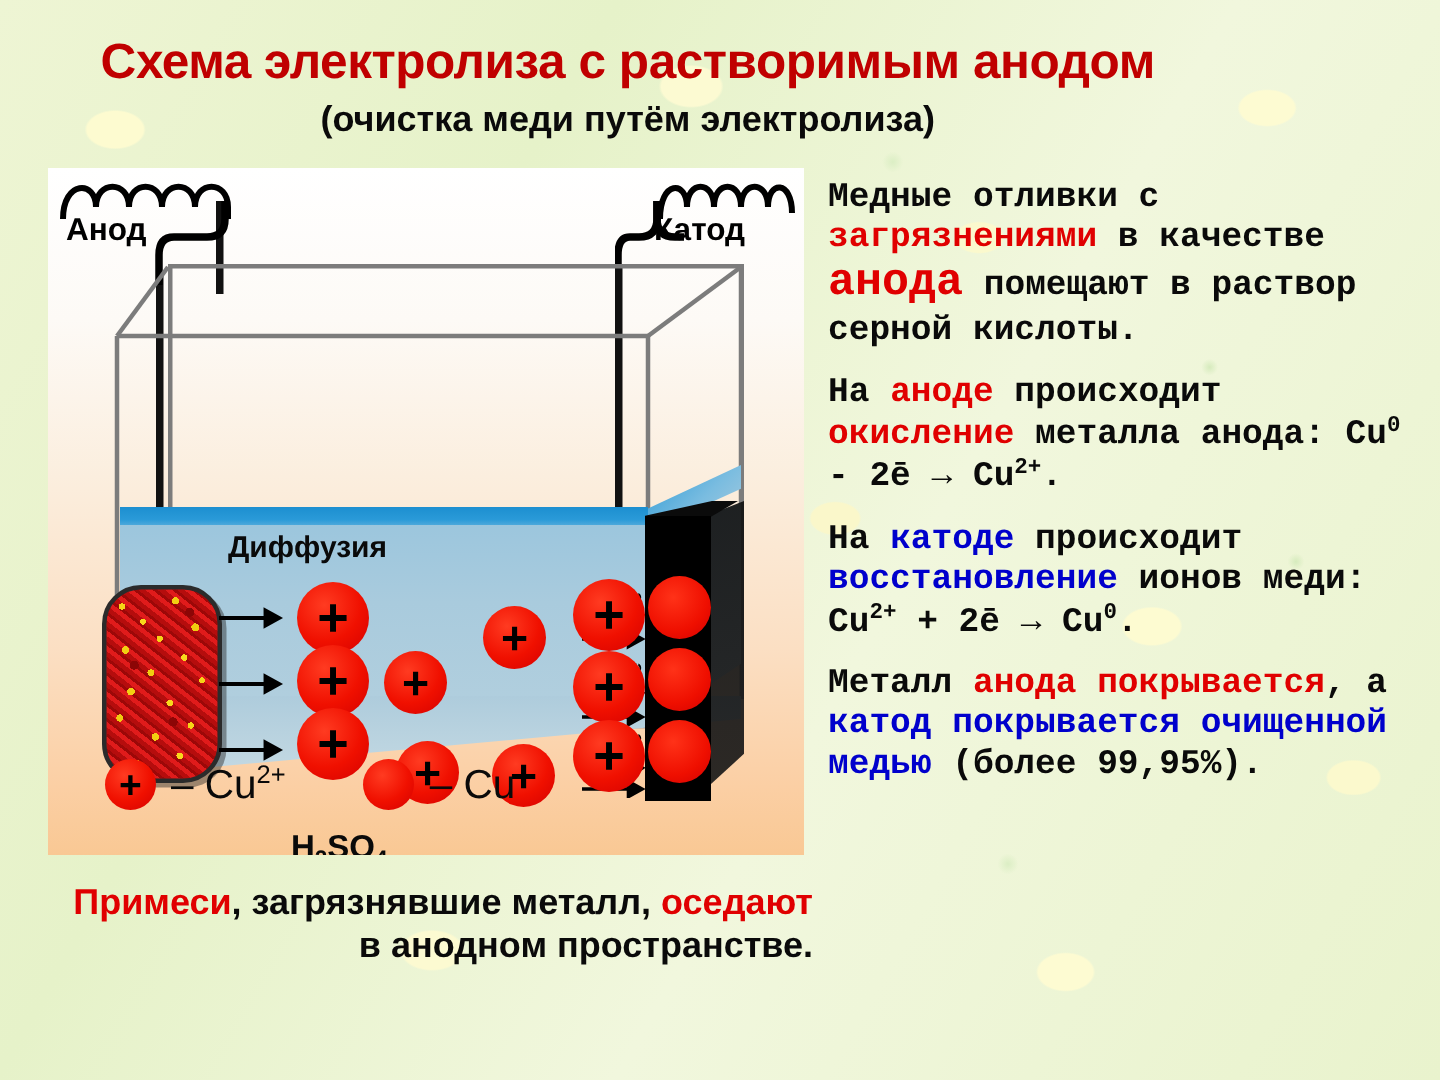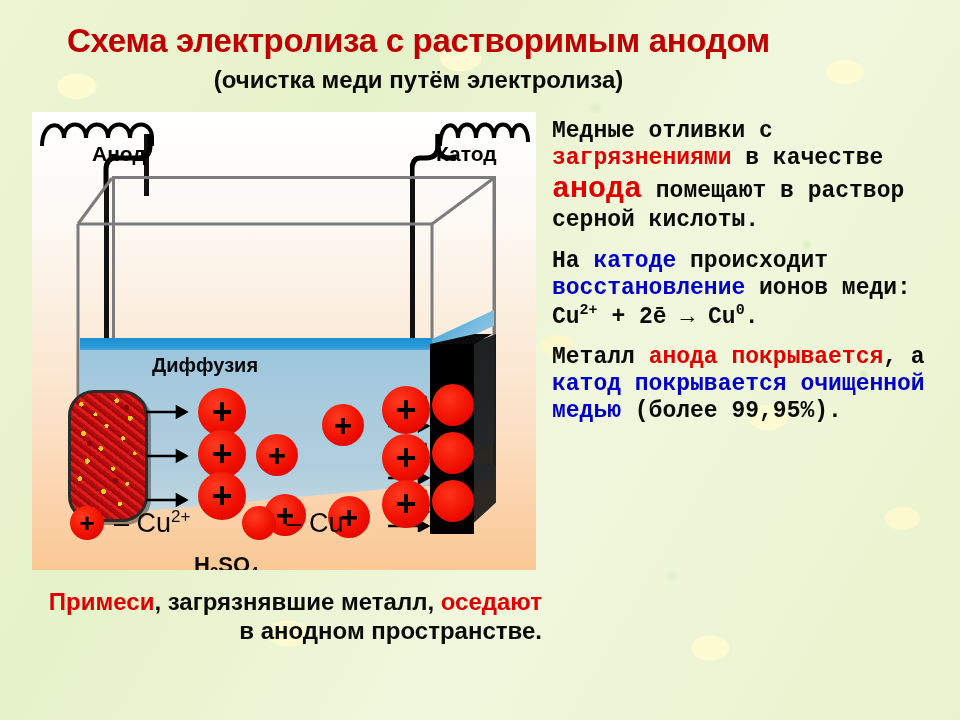--- a/index.html
+++ b/index.html
@@ -220,21 +220,21 @@
 <div id="diagram-panel">
 
   <svg class="coil-svg" style="left:6px; top:4px;" width="130" height="34" viewBox="0 0 130 34">
     <path d="M4,30 C4,4 26,4 26,22 C26,4 48,4 48,22 C48,4 70,4 70,22 C70,4 92,4 92,22 C92,4 114,4 114,22 L114,30" fill="none" stroke="#000" stroke-width="4"></path>
   </svg>
   <div class="lead-wire" style="left:112px; top:22px; width:5px; height:62px;"></div>
   <div class="lead-wire" style="left:72px; top:72px; width:5px; height:222px;"></div>
   <svg class="coil-svg" style="left:68px; top:18px;" width="56" height="62" viewBox="0 0 56 62">
     <path d="M50,4 L50,16 Q50,28 38,28 L16,28 Q6,28 6,40 L6,60" fill="none" stroke="#000" stroke-width="5"></path>
   </svg>
-  <div class="electrode-label" style="left:12px; top:30px;margin-left:48px;">Анод</div>
+  <div class="electrode-label" style="left:12px; top:30px;">Анод</div>
 
   <svg class="coil-svg" style="left:404px; top:4px;" width="96" height="34" viewBox="0 0 96 34">
     <path d="M4,30 C4,4 22,4 22,22 C22,4 40,4 40,22 C40,4 58,4 58,22 C58,4 76,4 76,22 C76,4 92,4 92,26" fill="none" stroke="#000" stroke-width="4"></path>
   </svg>
   <svg class="coil-svg" style="left:378px; top:18px;" width="52" height="62" viewBox="0 0 52 62">
     <path d="M28,4 L28,16 Q28,28 40,28 L46,28" fill="none" stroke="#000" stroke-width="5"></path>
     <path d="M28,4 L28,16 Q28,28 16,28 L10,28 Q2,28 2,40 L2,60" fill="none" stroke="#000" stroke-width="5"></path>
   </svg>
   <div class="lead-wire" style="left:378px; top:66px; width:5px; height:170px;"></div>
   <div class="electrode-label" style="left:404px; top:30px;text-align:center;">Катод</div>
@@ -359,20 +359,23 @@
     </div>
   </div>
 </div>
 
 <div id="text-column">
 
   <div class="para">
     <span>Медные отливки с </span><span class="red">загрязнениями</span><span> в качестве </span><span class="big-red">анода</span><span> помещают в раствор серной кислоты.</span>
   </div>
 
+  <div class="para">
+    <span>На </span><span class="red">аноде</span><span> происходит </span><span class="red">окисление</span><span> металла анода: Cu</span><sup>0</sup><span> - 2ē  →  Cu</span><sup>2+</sup><span>.</span>
+  </div>
 
   <div class="para">
     <span>На </span><span class="blue">катоде</span><span> происходит </span><span class="blue">восстановление</span><span> ионов меди: Cu</span><sup>2+</sup><span> + 2ē  →  Cu</span><sup>0</sup><span>.</span>
   </div>
 
   <div class="para">
     <span>Металл </span><span class="red">анода покрывается</span><span>, а  </span><span class="blue">катод покрывается очищенной медью</span><span> (более 99,95%).</span>
   </div>
 </div>
 

